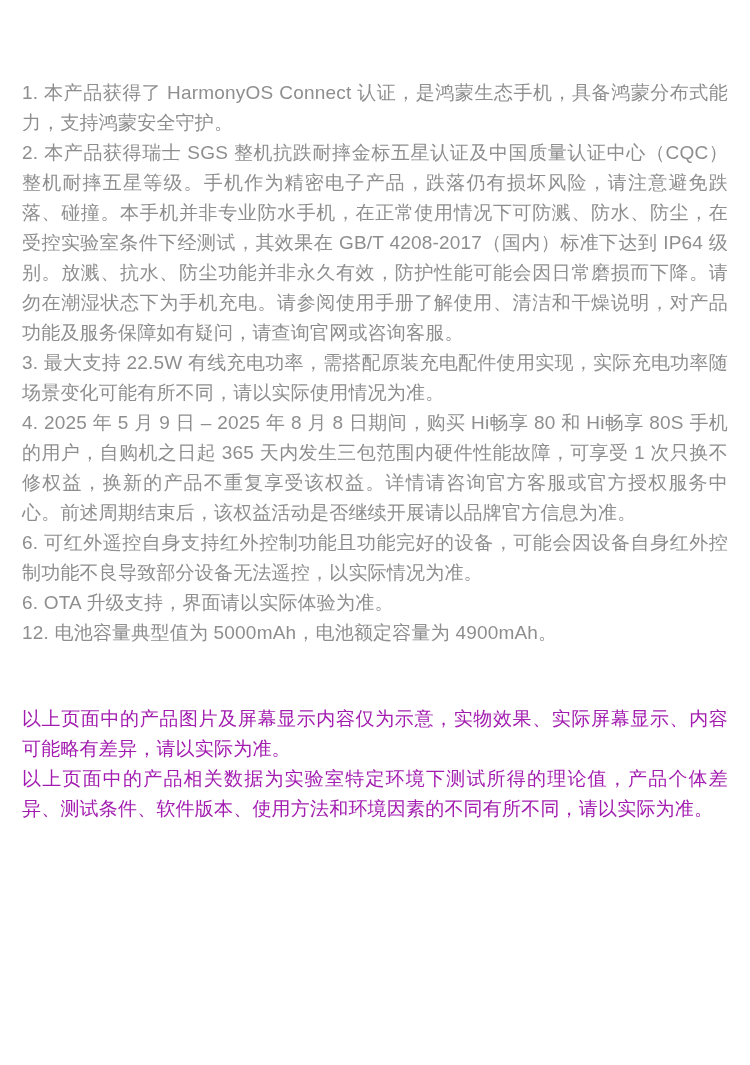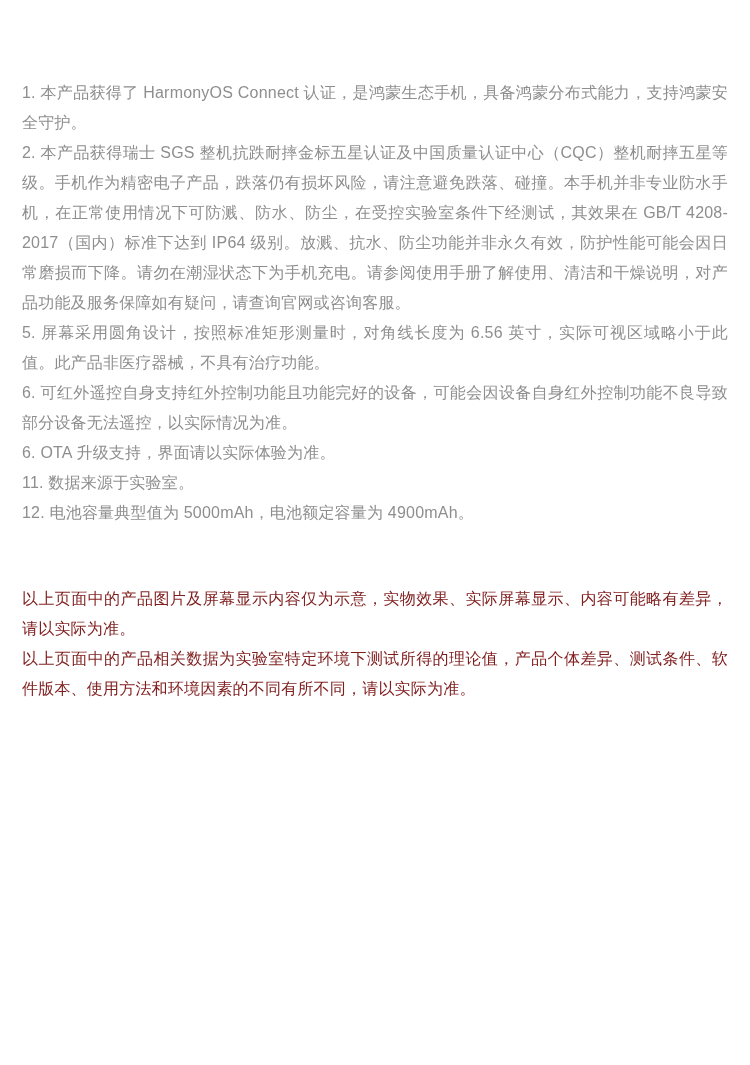--- a/index.html
+++ b/index.html
@@ -18,47 +18,47 @@
     width: 750px;
     height: 1065px;
     position: relative;
     box-sizing: border-box;
     padding: 78px 22px 0 22px;
   }
   .notes {
     display: block;
   }
   .note {
-    font-size: 16px;
+    font-size: 19px;
     line-height: 30px;
     letter-spacing: 0.2px;
     color: #8e8e8e;
     text-align: justify;
     margin: 0 0 0 0;
     word-break: break-word;
   }
   .footer {
     margin-top: 56px;
   }
   .footer .note {
-    color: #7f1d1d;
+    color: #a21caf;
   }
 </style>
 </head>
 <body>
 
 <div class="page">
 
   <div class="notes">
     <p class="note">1. 本产品获得了 HarmonyOS Connect 认证，是鸿蒙生态手机，具备鸿蒙分布式能力，支持鸿蒙安全守护。</p>
     <p class="note">2. 本产品获得瑞士 SGS 整机抗跌耐摔金标五星认证及中国质量认证中心（CQC）整机耐摔五星等级。手机作为精密电子产品，跌落仍有损坏风险，请注意避免跌落、碰撞。本手机并非专业防水手机，在正常使用情况下可防溅、防水、防尘，在受控实验室条件下经测试，其效果在 GB/T 4208-2017（国内）标准下达到 IP64 级别。放溅、抗水、防尘功能并非永久有效，防护性能可能会因日常磨损而下降。请勿在潮湿状态下为手机充电。请参阅使用手册了解使用、清洁和干燥说明，对产品功能及服务保障如有疑问，请查询官网或咨询客服。</p>
-    <p class="note">5. 屏幕采用圆角设计，按照标准矩形测量时，对角线长度为 6.56 英寸，实际可视区域略小于此值。此产品非医疗器械，不具有治疗功能。</p>
+    <p class="note">3. 最大支持 22.5W 有线充电功率，需搭配原装充电配件使用实现，实际充电功率随场景变化可能有所不同，请以实际使用情况为准。</p>
+    <p class="note">4. 2025 年 5 月 9 日 – 2025 年 8 月 8 日期间，购买 Hi畅享 80 和 Hi畅享 80S 手机的用户，自购机之日起 365 天内发生三包范围内硬件性能故障，可享受 1 次只换不修权益，换新的产品不重复享受该权益。详情请咨询官方客服或官方授权服务中心。前述周期结束后，该权益活动是否继续开展请以品牌官方信息为准。</p>
     <p class="note">6. 可红外遥控自身支持红外控制功能且功能完好的设备，可能会因设备自身红外控制功能不良导致部分设备无法遥控，以实际情况为准。</p>
     <p class="note">6. OTA 升级支持，界面请以实际体验为准。</p>
-    <p class="note">11. 数据来源于实验室。</p>
     <p class="note">12. 电池容量典型值为 5000mAh，电池额定容量为 4900mAh。</p>
   </div>
 
   <div class="footer">
     <p class="note">以上页面中的产品图片及屏幕显示内容仅为示意，实物效果、实际屏幕显示、内容可能略有差异，请以实际为准。</p>
     <p class="note">以上页面中的产品相关数据为实验室特定环境下测试所得的理论值，产品个体差异、测试条件、软件版本、使用方法和环境因素的不同有所不同，请以实际为准。</p>
 
   </div>
 
 </div>

